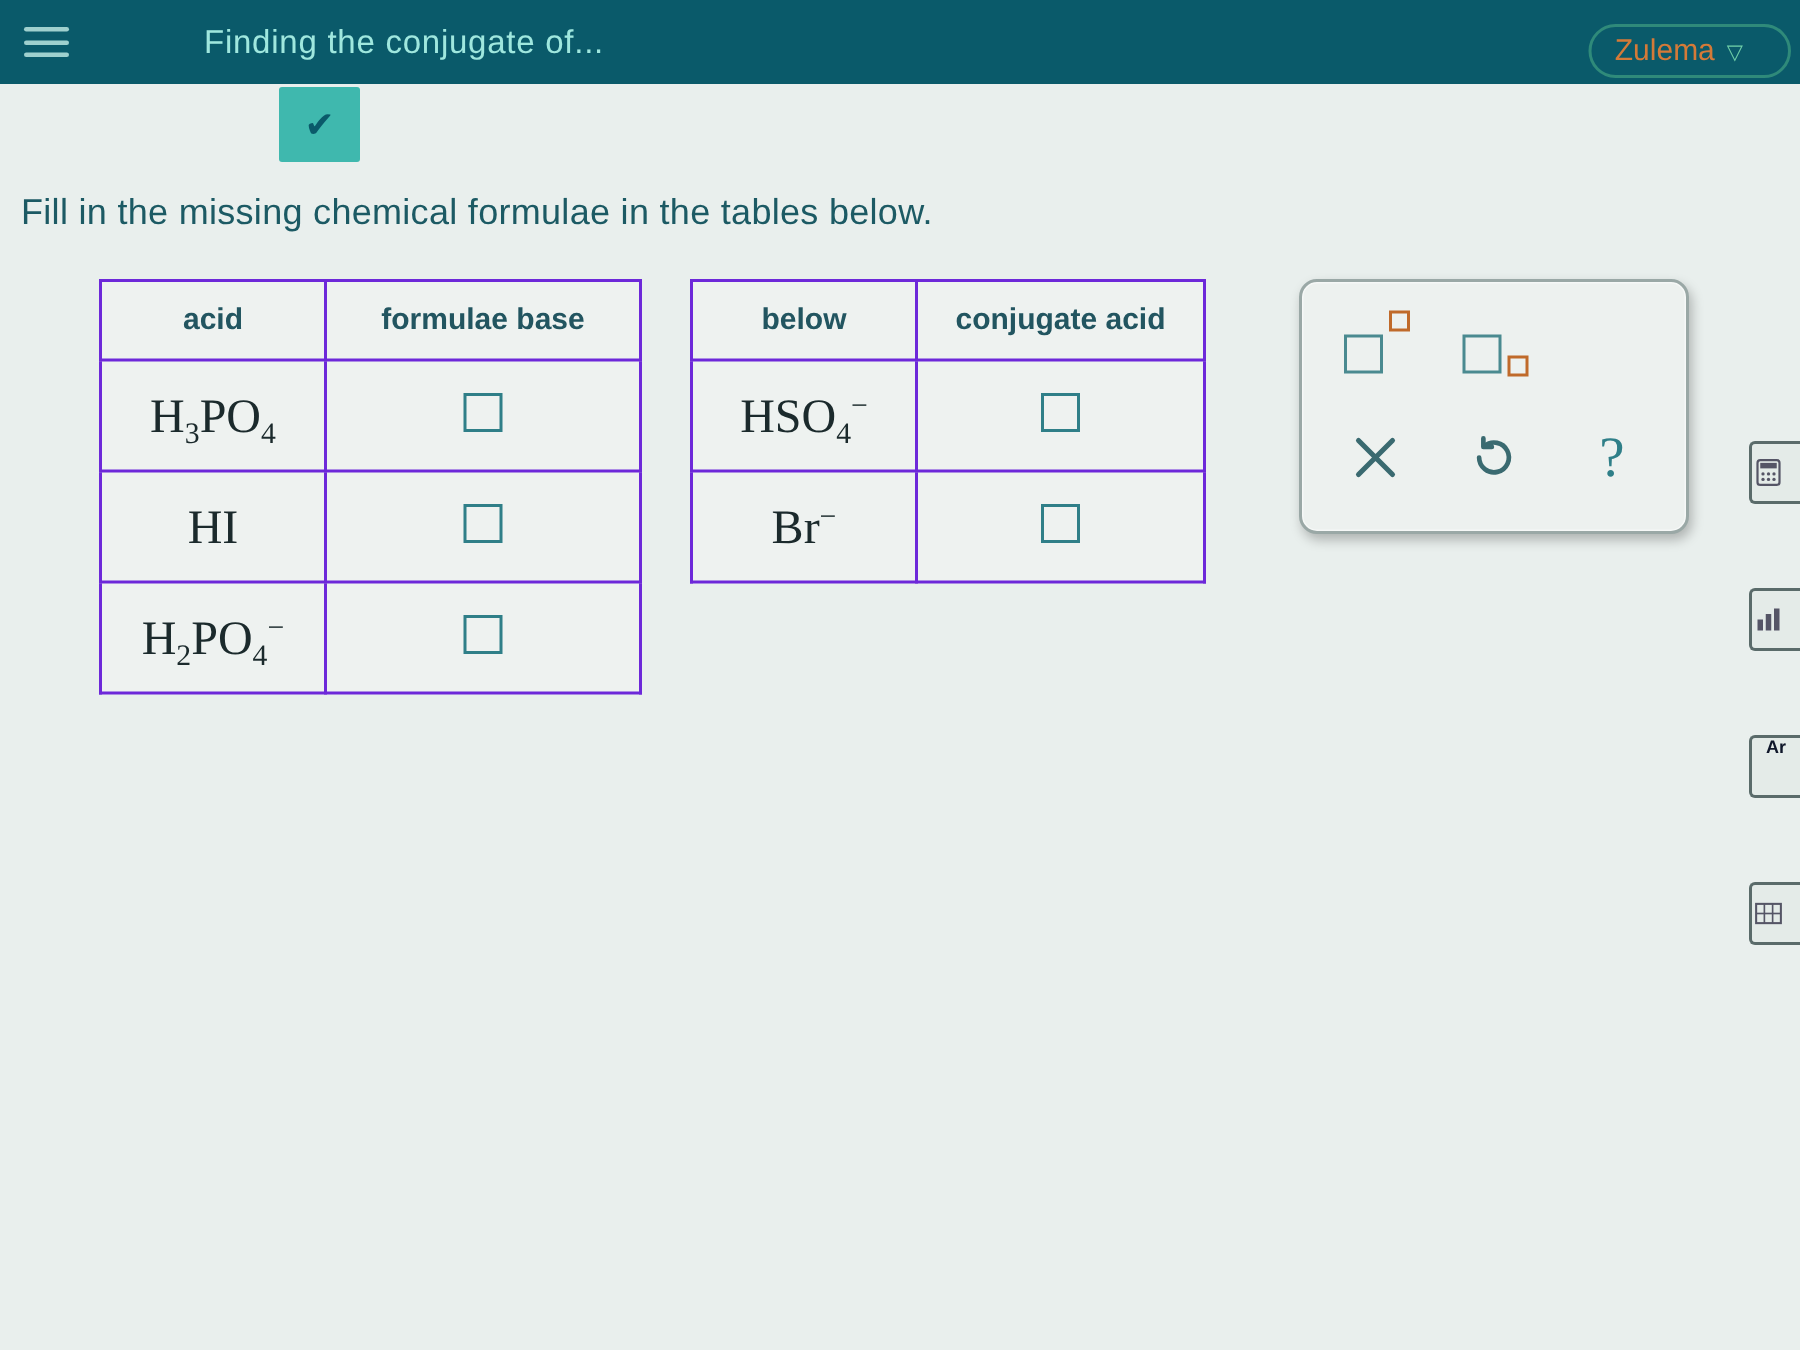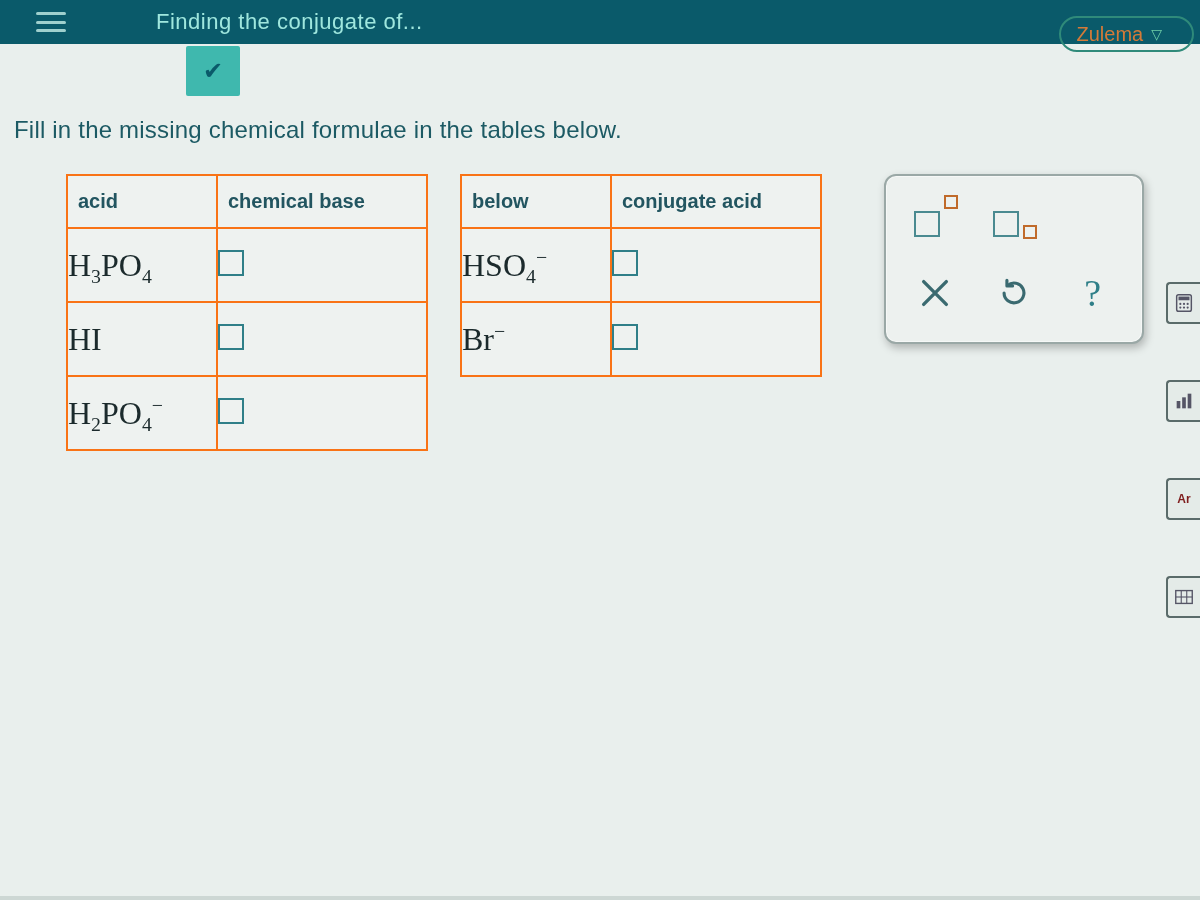--- a/index.html
+++ b/index.html
@@ -2,25 +2,25 @@
 <html><head>
 <meta charset="utf-8">
 <style>
   * { box-sizing: border-box; margin: 0; padding: 0; }
   html, body { width: 1200px; height: 900px; overflow: hidden; }
   body {
     font-family: "Segoe UI", Arial, sans-serif;
     background: #cdd7d4;
   }
   .topbar {
-    height: 44px;
+    height: 56px;
     background: #0a5a6a;
     display: flex;
     align-items: center;
-    padding: 0 36px;
+    padding: 0 16px;
     color: #d5f2f0;
     font-size: 22px;
     position: relative;
   }
   .hamburger {
     width: 30px; height: 20px;
     display: flex; flex-direction: column; justify-content: space-between;
     margin-right: 90px;
   }
   .hamburger span { height: 3px; background: #9fd0ce; width: 100%; border-radius: 2px; }
@@ -72,42 +72,42 @@
     gap: 32px;
     align-items: flex-start;
     padding-left: 62px;
   }
 
   table.chem {
     border-collapse: collapse;
     background: #eef2f0;
   }
   table.chem th, table.chem td {
-    border: 2px solid #f97316;
-    text-align: left;
+    border: 2px solid #6d28d9;
+    text-align: center;
     vertical-align: middle;
     font-family: "Times New Roman", serif;
   }
   table.chem th {
     font-family: "Segoe UI", Arial, sans-serif;
     font-weight: 700;
     color: #225560;
     font-size: 20px;
     padding: 14px 10px;
   }
   table.chem td {
     font-size: 32px;
     color: #1b2a2c;
     padding: 0;
     height: 74px;
   }
   .t1 th:first-child, .t1 td:first-child { width: 150px; }
   .t1 th:last-child,  .t1 td:last-child  { width: 210px; }
   .t2 th:first-child, .t2 td:first-child { width: 150px; }
-  .t2 th:last-child,  .t2 td:last-child  { width: 210px; margin-top: 38px; }
+  .t2 th:last-child,  .t2 td:last-child  { width: 192px; margin-top: 38px; }
 
   sub { font-size: 0.62em; vertical-align: sub; line-height: 0; }
   sup { font-size: 0.62em; vertical-align: super; line-height: 0; }
 
   .answer-box {
     width: 26px; height: 26px;
     border: 2px solid #2f7f88;
     display: inline-block;
     background: transparent;
     cursor: text;
@@ -166,22 +166,22 @@
     display: flex; flex-direction: column;
     gap: 56px;
     align-items: flex-end;
   }
   .edge-btn {
     width: 34px; height: 42px;
     border: 2px solid #5a6b6a;
     border-right: none;
     border-radius: 4px 0 0 4px;
     background: #e4ebe8;
-    display: flex; align-items: center; justify-content: center;
-    color: #7f1d1d;
+    display: flex; align-items: center; 
+    color: #0f172a;
     font-size: 18px;
     cursor: pointer;
   }
   .edge-btn svg { width: 22px; height: 22px; }
 
   .formula { white-space: nowrap; }
 </style>
 </head>
 <body>
 
@@ -207,21 +207,21 @@
 <div class="content">
 
   <div class="instruction">Fill in the missing chemical formulae in the tables below.</div>
 
   <div class="tables-row">
 
     <table class="chem t1">
       <tbody>
           <tr>
         <th>acid</th>
-        <th>chemical base</th>
+        <th>formulae base</th>
       </tr>
       <tr>
         <td><span class="formula">H<sub>3</sub>PO<sub>4</sub></span></td>
         <td><span class="answer-box"></span></td>
       </tr>
       <tr>
         <td><span class="formula">HI</span></td>
         <td><span class="answer-box"></span></td>
       </tr>
       <tr>

